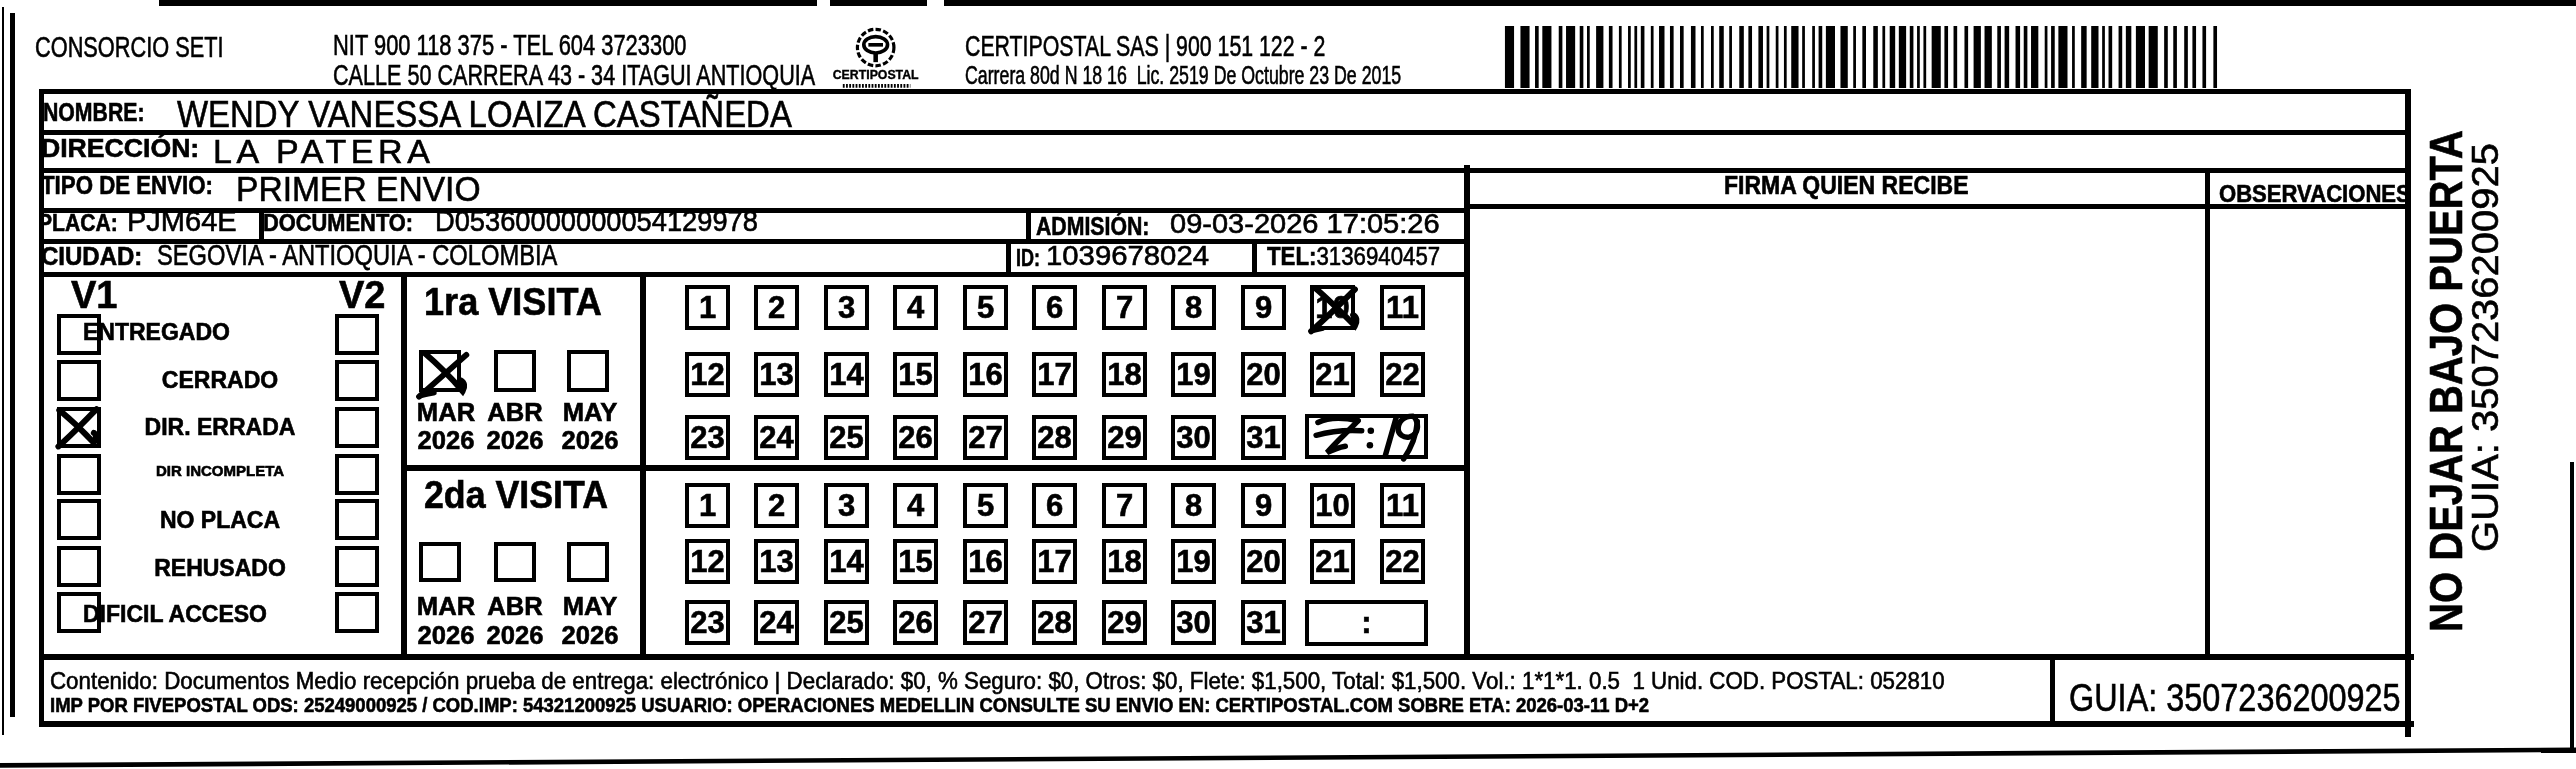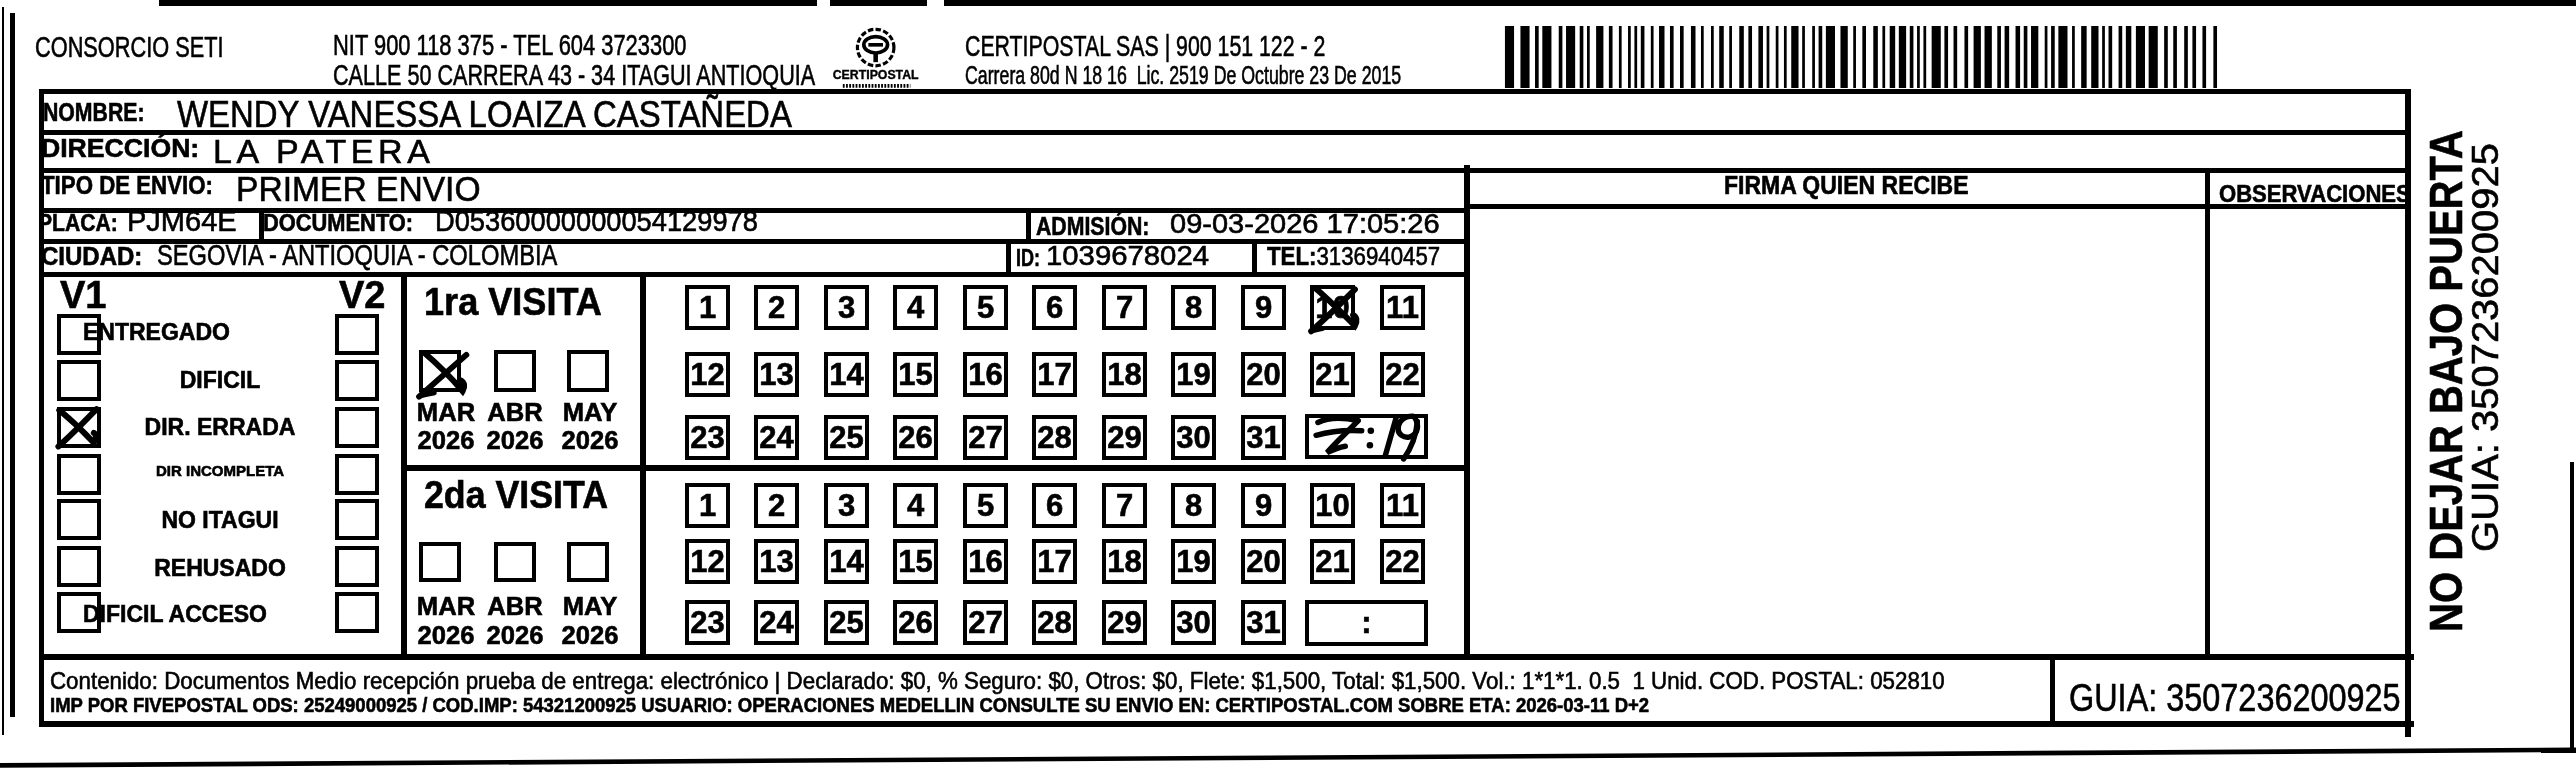--- a/index.html
+++ b/index.html
@@ -185,47 +185,47 @@
 <div id="t_lciu" style="position:absolute;left:41px;top:244px;font-size:25px;line-height:1;white-space:nowrap;font-weight:bold;transform-origin:0 50%;transform:scaleX(0.9600);">CIUDAD:</div>
 
 <div id="t_vciu" style="position:absolute;left:157px;top:240px;font-size:30px;line-height:1;white-space:nowrap;transform-origin:0 50%;transform:scaleX(0.7900);">SEGOVIA - ANTIOQUIA - COLOMBIA</div>
 
 <div id="t_lid" style="position:absolute;left:1016px;top:246px;font-size:24px;line-height:1;white-space:nowrap;font-weight:bold;transform-origin:0 50%;transform:scaleX(0.7500);">ID:</div>
 
 <div id="t_vid" style="position:absolute;left:1046px;top:242px;font-size:27.4px;line-height:1;white-space:nowrap;transform-origin:0 50%;transform:scaleX(1.0700);">1039678024</div>
 
 <div id="t_tel" style="position:absolute;left:1267px;top:244px;font-size:25px;line-height:1;white-space:nowrap;transform-origin:0 50%;transform:scaleX(0.8900);"><b>TEL:</b>3136940457</div>
 
-<div id="t_v1" style="position:absolute;left:60px;top:276px;font-size:38px;line-height:1;white-space:nowrap;font-weight:bold;">V1</div>
+<div id="t_v1" style="position:absolute;left:71px;top:276px;font-size:38px;line-height:1;white-space:nowrap;font-weight:bold;">V1</div>
 
 <div id="t_v2" style="position:absolute;left:339px;top:276px;font-size:38px;line-height:1;white-space:nowrap;font-weight:bold;">V2</div>
 
 <div style="position:absolute;left:57px;top:314px;width:36px;height:33px;border:4.6px solid #000"></div>
 
 <div style="position:absolute;left:57px;top:360px;width:36px;height:33px;border:4.6px solid #000"></div>
 
 <div style="position:absolute;left:57px;top:407px;width:36px;height:33px;border:4.6px solid #000"></div>
 
 <div style="position:absolute;left:57px;top:454px;width:36px;height:33px;border:4.6px solid #000"></div>
 
 <div style="position:absolute;left:57px;top:499px;width:36px;height:33px;border:4.6px solid #000"></div>
 
 <div style="position:absolute;left:57px;top:546px;width:36px;height:33px;border:4.6px solid #000"></div>
 
 <div style="position:absolute;left:57px;top:592px;width:36px;height:33px;border:4.6px solid #000"></div>
 
 <div id="lb_ent" style="position:absolute;left:83px;top:321px;width:274px;text-align:left;font-size:23px;font-weight:bold;line-height:1">ENTREGADO</div>
 
-<div id="lb_cer" style="position:absolute;left:83px;top:369px;width:274px;text-align:center;font-size:23px;font-weight:bold;line-height:1">DIFICIL</div>
+<div id="lb_cer" style="position:absolute;left:83px;top:369px;width:274px;text-align:center;font-size:23px;font-weight:bold;line-height:1">CERRADO</div>
 
 <div id="lb_err" style="position:absolute;left:83px;top:416px;width:274px;text-align:center;font-size:23px;font-weight:bold;line-height:1">DIR. ERRADA</div>
 
 <div id="lb_inc" style="position:absolute;left:83px;top:463px;width:274px;text-align:center;font-size:15px;font-weight:bold;line-height:1">DIR INCOMPLETA</div>
 
-<div id="lb_res" style="position:absolute;left:83px;top:509px;width:274px;text-align:center;font-size:23px;font-weight:bold;line-height:1">NO ITAGUI</div>
+<div id="lb_res" style="position:absolute;left:83px;top:509px;width:274px;text-align:center;font-size:23px;font-weight:bold;line-height:1">NO PLACA</div>
 
 <div id="lb_reh" style="position:absolute;left:83px;top:557px;width:274px;text-align:center;font-size:23px;font-weight:bold;line-height:1">REHUSADO</div>
 
 <div id="lb_dif" style="position:absolute;left:83px;top:603px;width:274px;font-size:23px;font-weight:bold;line-height:1">DIFICIL ACCESO</div>
 
 <div style="position:absolute;left:335px;top:314px;width:36px;height:33px;border:4.6px solid #000"></div>
 
 <div style="position:absolute;left:335px;top:360px;width:36px;height:33px;border:4.6px solid #000"></div>
 
 <div style="position:absolute;left:335px;top:407px;width:36px;height:33px;border:4.6px solid #000"></div>

